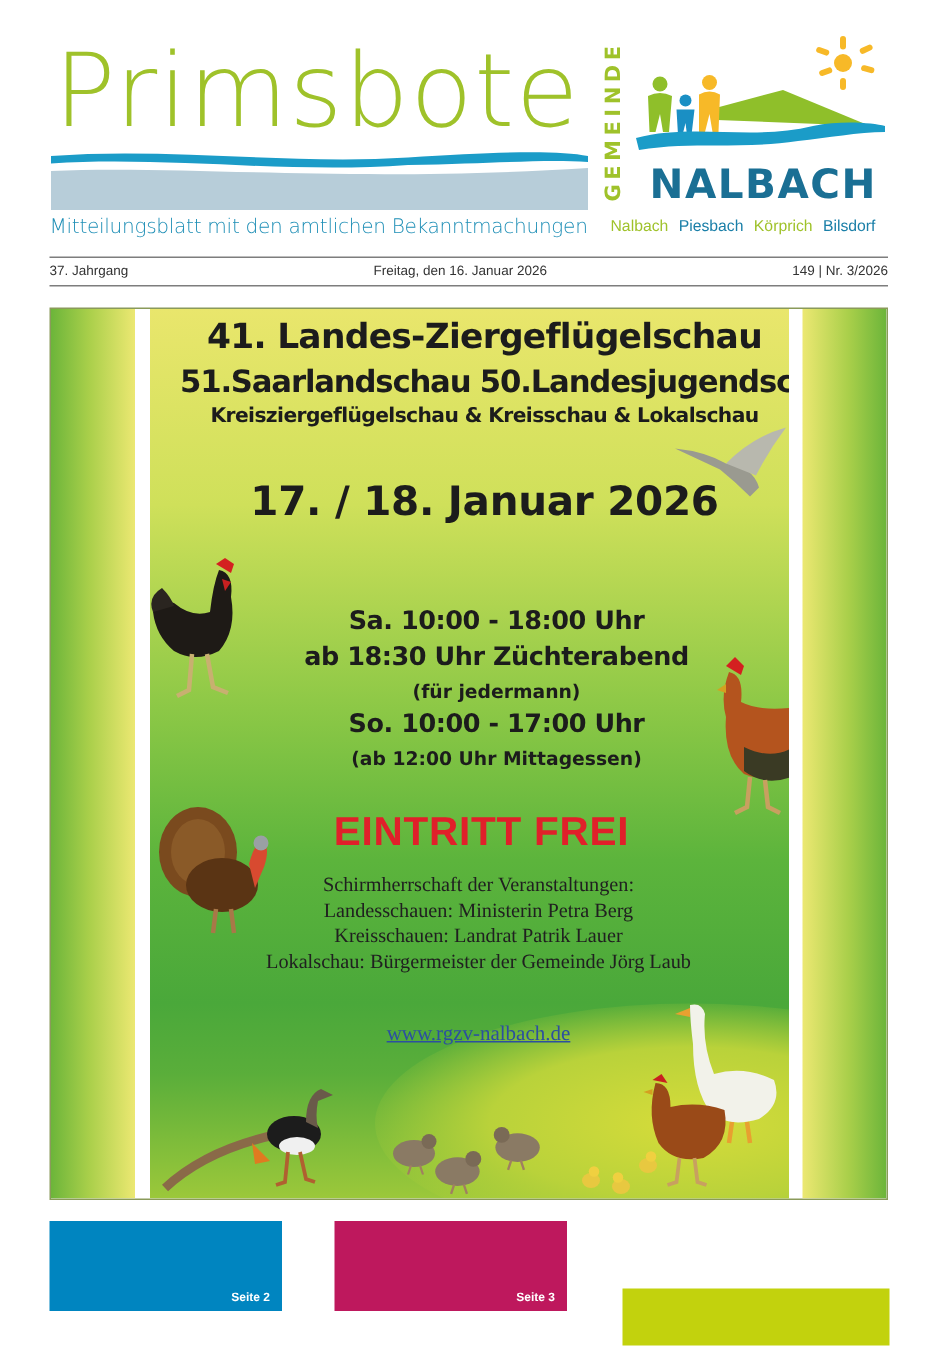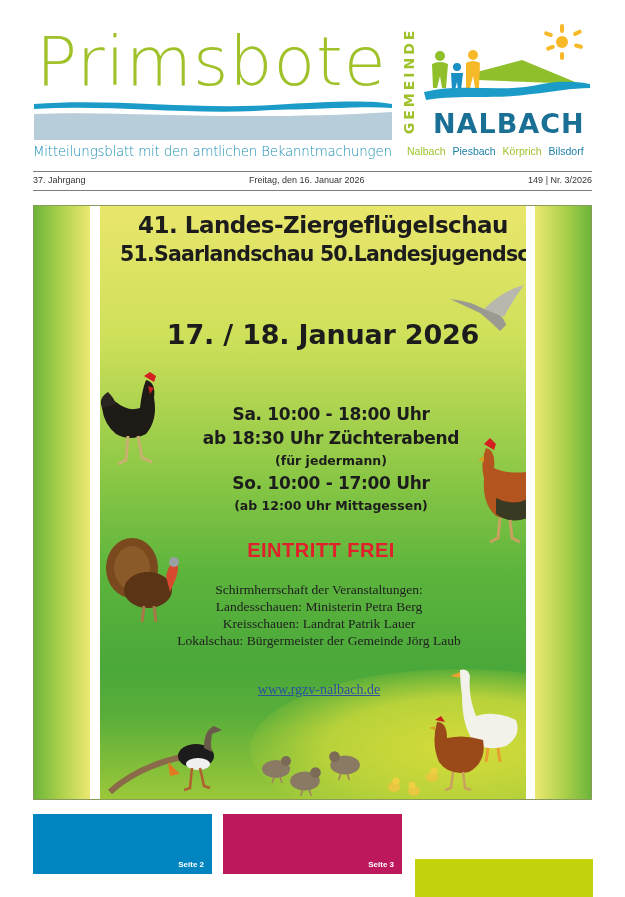--- a/index.html
+++ b/index.html
@@ -73,37 +73,37 @@
   .t2 { top: 36px; font-size: 20.5px; letter-spacing: -0.8px; }
   .t3 { top: 63px; font-size: 13.5px; letter-spacing: -0.4px; }
   .t4 { top: 113px; font-size: 27px; letter-spacing: -0.2px; }
   .t5 { top: 150px; font-size: 18px; letter-spacing: -0.4px; }
   .t6 { top: 198px; font-size: 17px; left: 8px; letter-spacing: -0.3px; }
   .t7 { top: 222px; font-size: 17px; left: 8px; letter-spacing: -0.3px; }
   .t8 { top: 247px; font-size: 12.5px; left: 8px; }
   .t9 { top: 267px; font-size: 17px; left: 8px; letter-spacing: -0.3px; }
   .t10 { top: 292px; font-size: 12.5px; left: 8px; }
   .eintritt {
-    top: 333px; font-size: 20px; font-weight: bold; color: #e0202a; left: 8px;
+    top: 333px; font-size: 27px; font-weight: bold; color: #e0202a; left: 8px;
     font-family: "Liberation Sans", sans-serif; letter-spacing: 0.5px;
   }
   .serif { font-family: "Liberation Serif", serif; font-size: 13.5px; color: #202020; }
   .s1 { top: 376px; left: 6px; }
   .s2 { top: 393px; left: 6px; }
   .s3 { top: 410px; left: 6px; }
   .s4 { top: 427px; left: 6px; }
   .s5 { top: 460px; left: 6px; }
   .url {
     top: 476px; left: 6px; font-family: Liberation Serif, serif; font-size: 14px;
     color: #2c4fa0; text-decoration: underline;
   }
   .animal { position: absolute; }
 
   
-  .page-box { position: absolute; top: 814px; width: 179px; height: 60px; }
+  .page-box { position: absolute; top: 814px; width: 155px; height: 60px; }
   .page-box span {
     position: absolute; right: 8px; bottom: 5px; color: #fff; font-size: 8px; font-weight: bold;
     font-family: "Liberation Sans", sans-serif;
   }
   .box-blue { left: 33px; background: #0085c0; }
   .box-purple { left: 223px; background: #be185d; }
   .box-green { left: 415px; width: 178px; background: #c2d20d; margin-top: 45px; }
 </style>
 </head>
 <body>
@@ -160,20 +160,21 @@
 <div class="rule" style="top:190px"></div>
 
 <div class="poster">
   <div class="side-strip side-left"></div>
   <div class="side-strip side-right"></div>
   <div class="poster-inner">
     <div class="ground"></div>
 
     <div class="txt h-bold t1">41. Landes-Ziergeflügelschau</div>
     <div class="txt h-bold t2">51.Saarlandschau 50.Landesjugendschau</div>
+    <div class="txt h-bold t3">Kreisziergeflügelschau &amp; Kreisschau &amp; Lokalschau</div>
     <div class="txt h-bold t4">17. / 18. Januar 2026</div>
     <div class="txt h-bold t6">Sa. 10:00  -  18:00 Uhr</div>
     <div class="txt h-bold t7">ab 18:30 Uhr  Züchterabend</div>
     <div class="txt h-bold t8">(für jedermann)</div>
     <div class="txt h-bold t9">So. 10:00  - 17:00 Uhr</div>
     <div class="txt h-bold t10">(ab 12:00 Uhr Mittagessen)</div>
 
     <div class="txt eintritt">EINTRITT FREI</div>
 
     <div class="txt serif s1">Schirmherrschaft der Veranstaltungen:</div>

